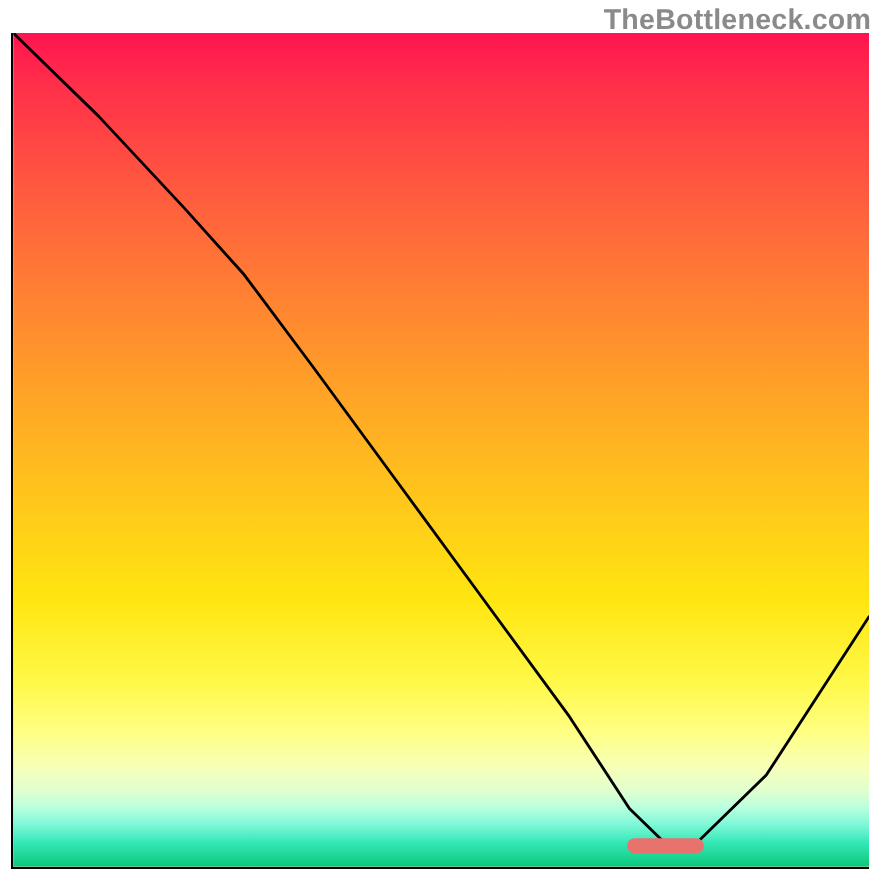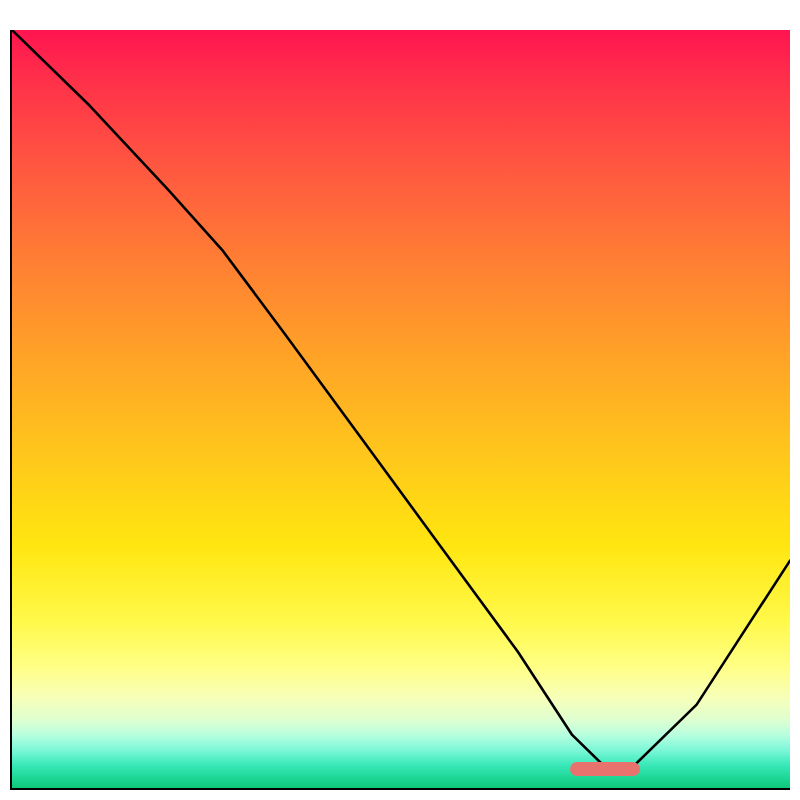--- a/index.html
+++ b/index.html
@@ -67,20 +67,21 @@
     border-radius: 7px;
     background: #e8726e;
     z-index: 2;
   }
 </style>
 </head>
 <body>
 
 <div class="frame">
 
+  <div class="watermark">TheBottleneck.com</div>
 
   <div class="plot">
     <div class="gradient"></div>
 
     <svg class="curve" viewBox="0 0 780 760" preserveAspectRatio="none">
       <path d="M0.0 0.0 L78.0 76.0 L156.0 159.6 L210.6 220.4 L273.0 304.0 L351.0 410.4 L429.0 516.8 L507.0 623.2 L561.6 706.8 L592.8 737.2 L624.0 737.2 L686.4 676.4 L780.0 532.0" fill="none" stroke="#000000" stroke-width="2.6" stroke-linejoin="round" stroke-linecap="round"></path>
     </svg>
 
     <div class="marker" style="left: 557.7px; width: 70.2px; top: 731.72px; background: rgb(232, 114, 110);"></div>
   </div>

